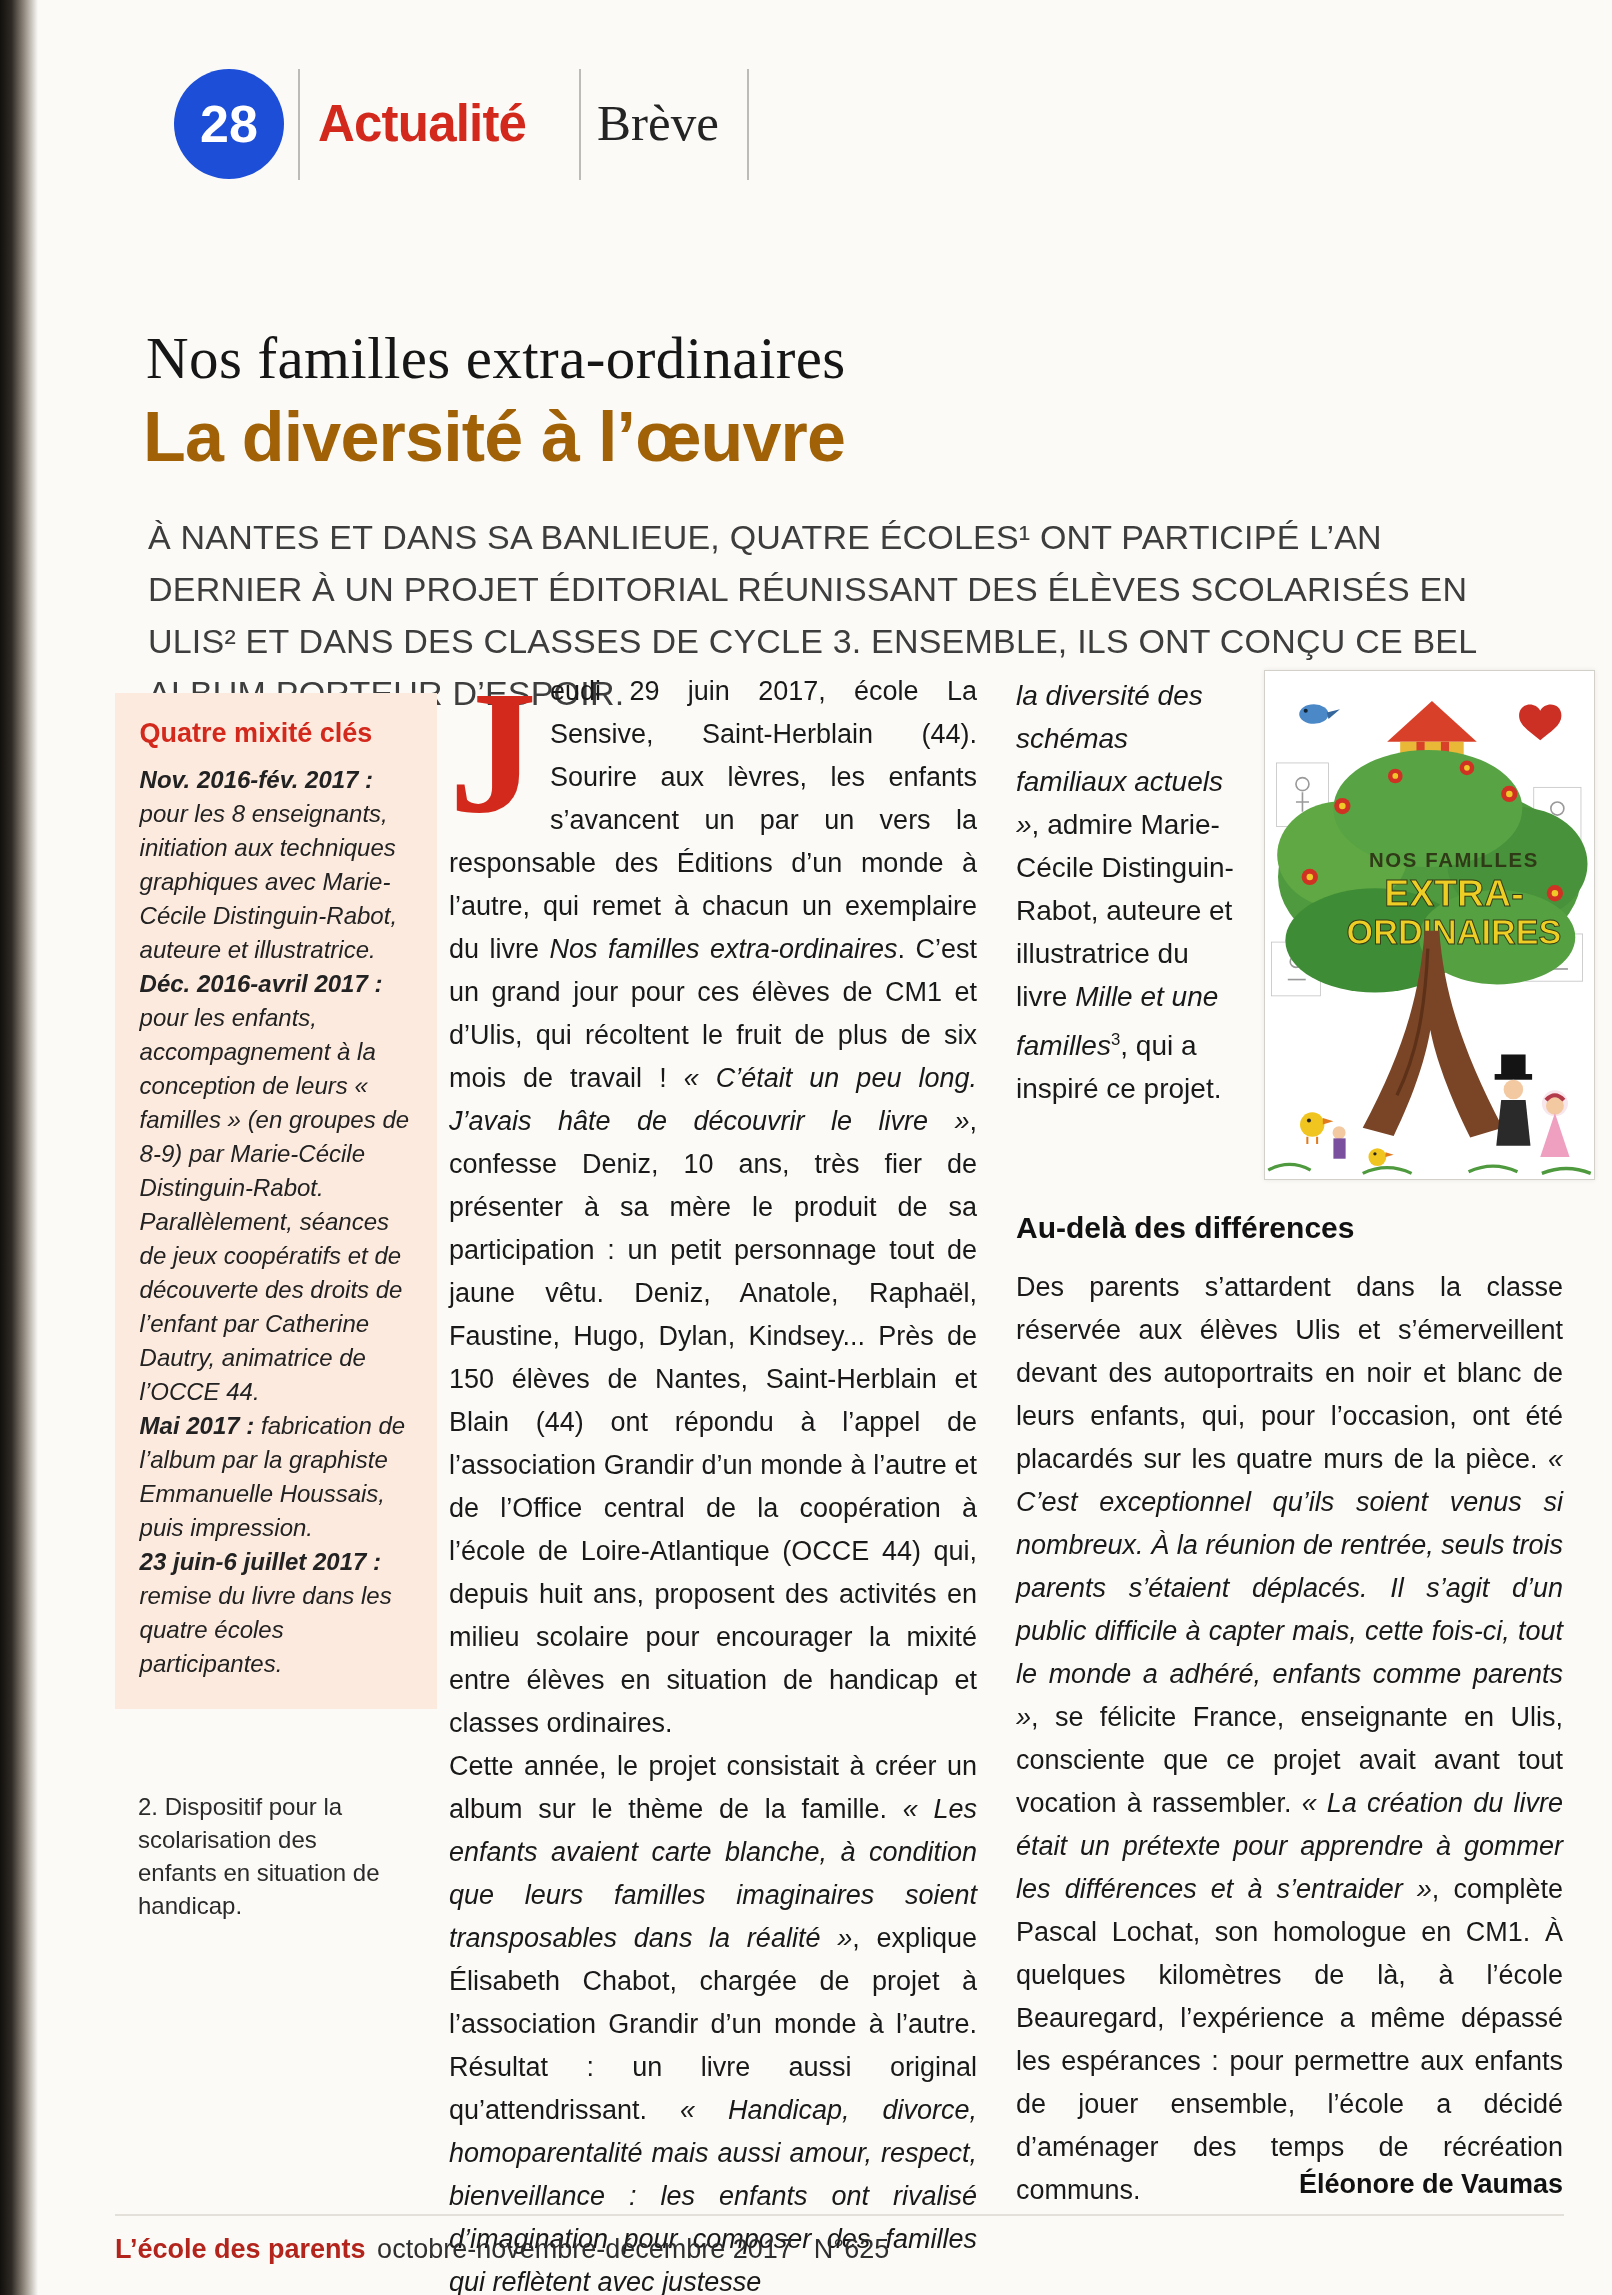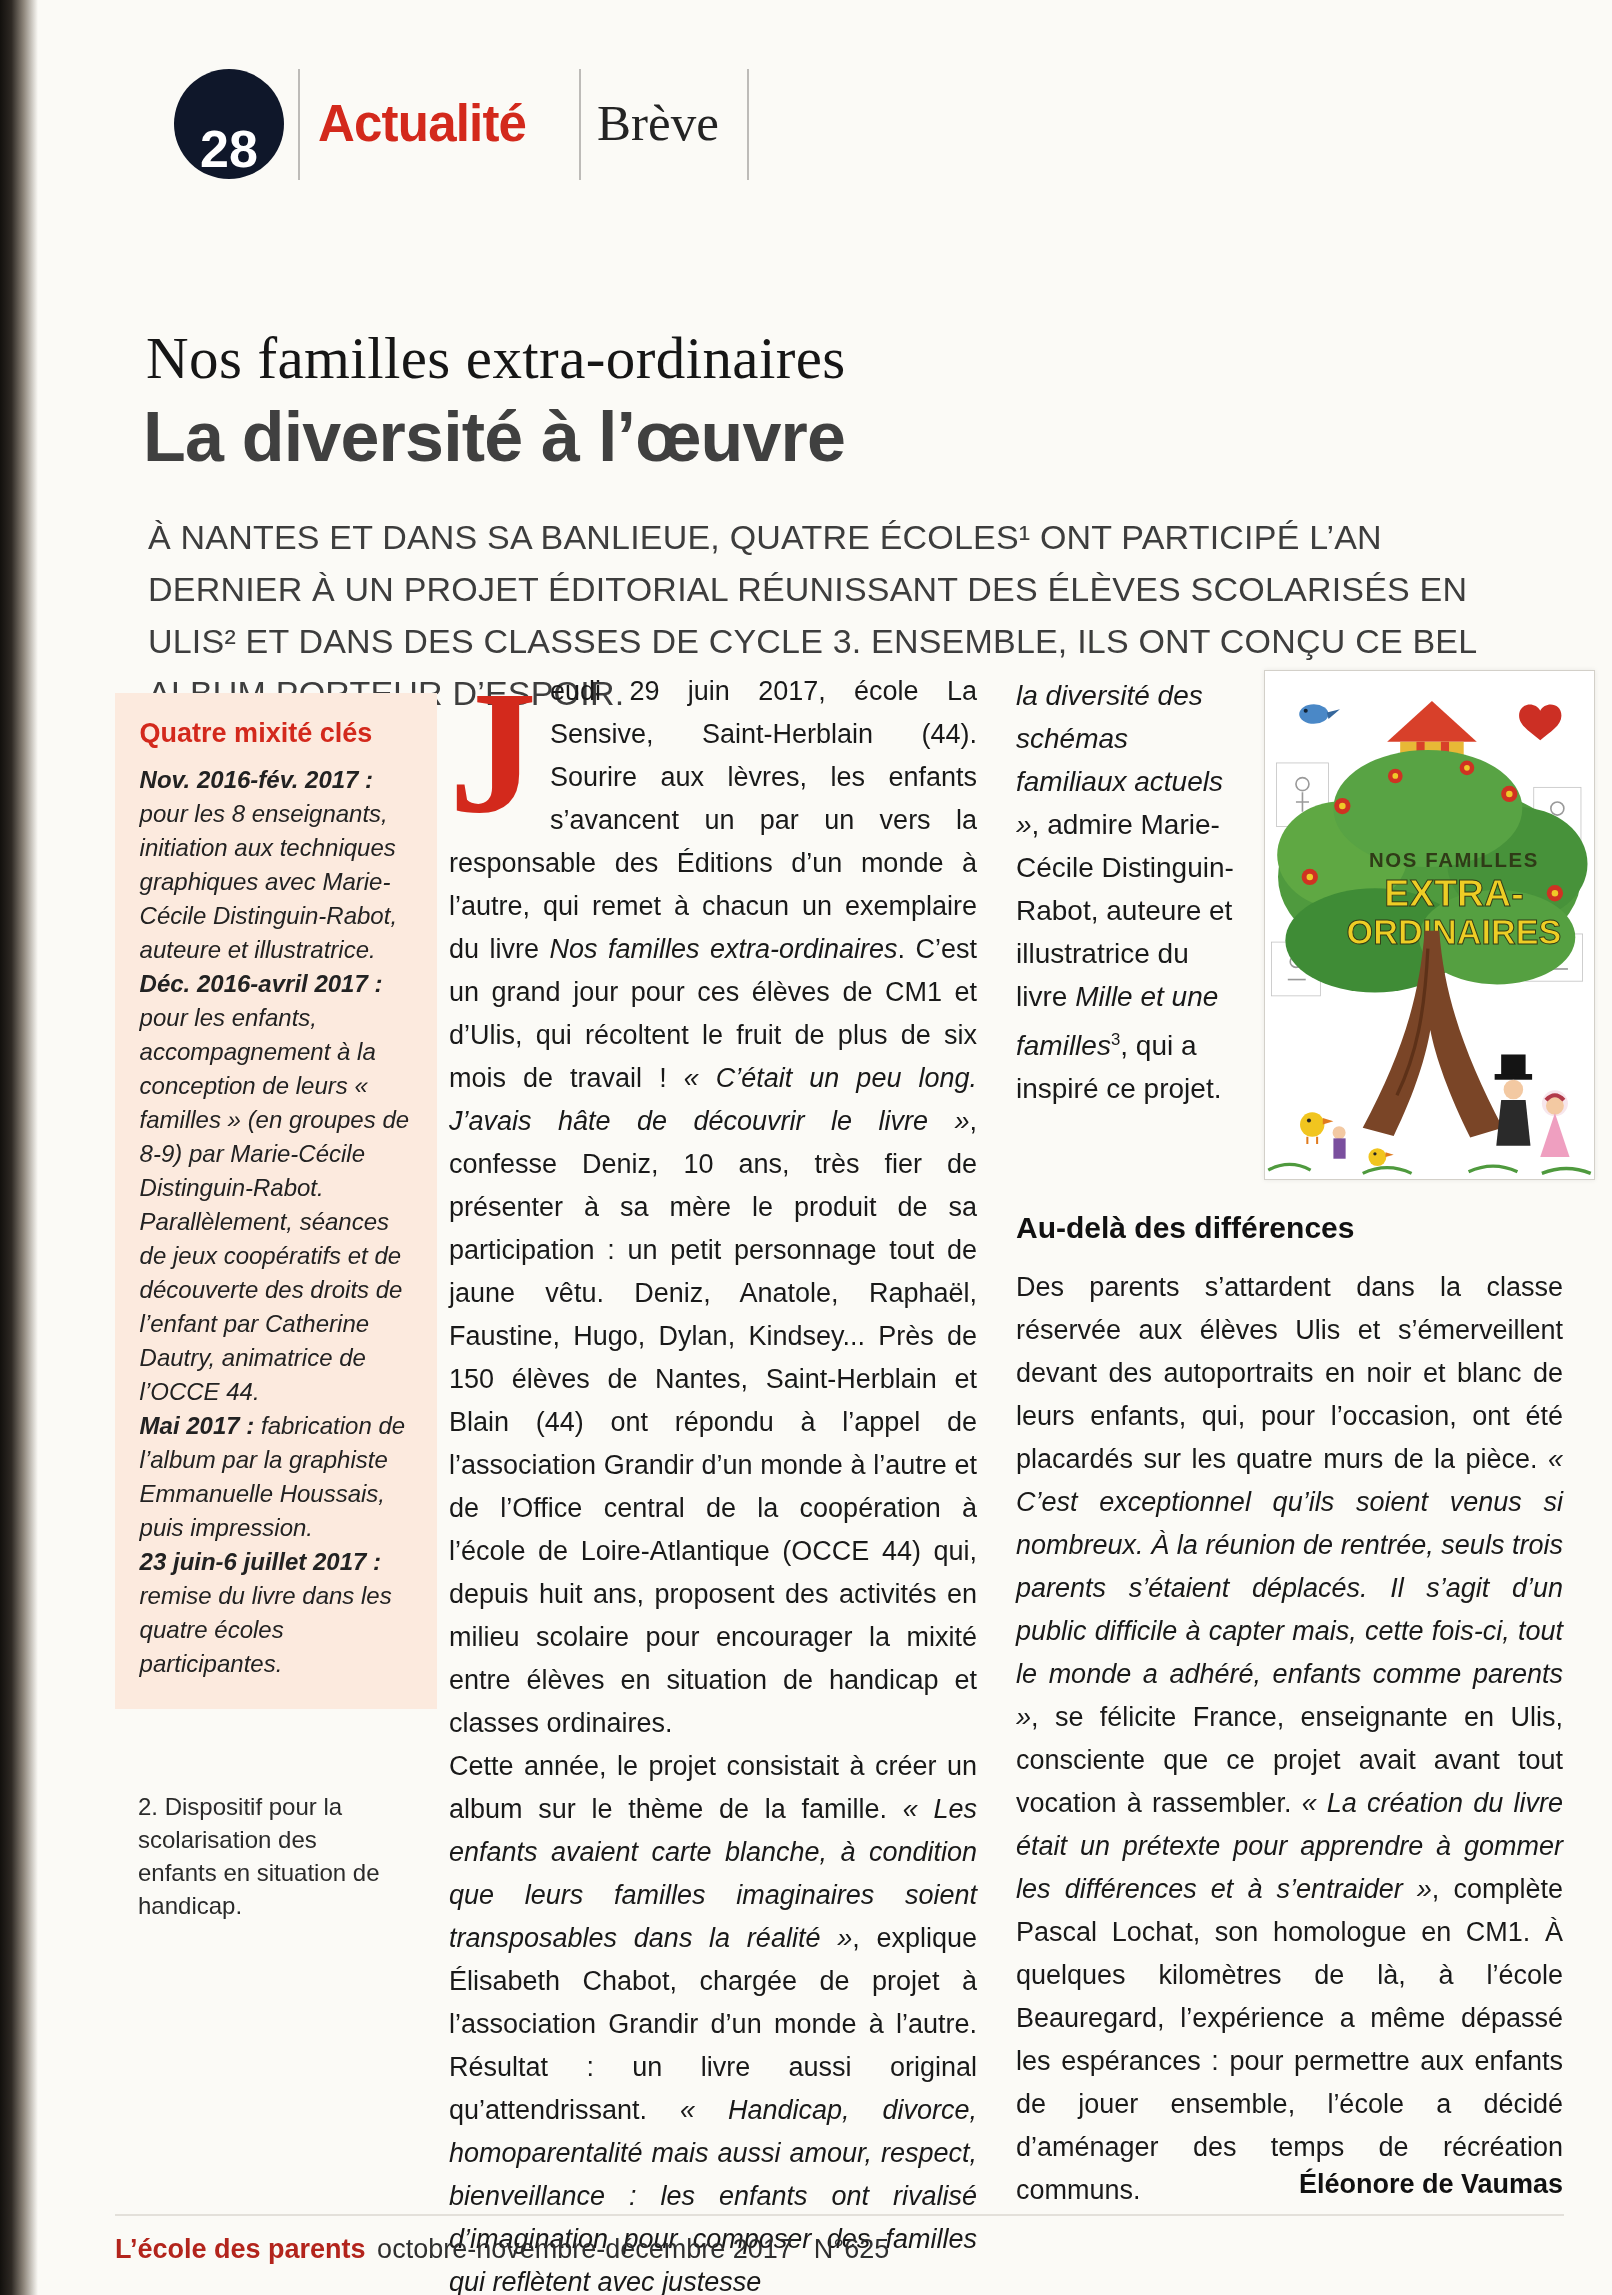--- a/index.html
+++ b/index.html
@@ -11,41 +11,41 @@
     hyphens:auto;
   }
   .scan-edge {
     position:absolute; left:0; top:0; width:38px; height:100%;
     background:linear-gradient(90deg,#12100d 0%,#2e2924 30%,#8d857a 62%,rgba(251,250,246,0) 100%);
     z-index:5;
   }
   
   .badge {
     position:absolute; left:174px; top:69px; width:110px; height:110px; border-radius:50%;
-    background:#0f172a; color:#fff; font-size:52px; font-weight:bold;
-    display:flex; align-items:flex-end; justify-content:center;
+    background:#1d4ed8; color:#fff; font-size:52px; font-weight:bold;
+    display:flex; align-items:center; justify-content:center;
   }
   .vrule { position:absolute; top:69px; width:1.6px; height:111px; background:#bdbbb8; }
   .vr1 { left:298px; } .vr2 { left:579px; } .vr3 { left:747px; }
   .section-label {
     position:absolute; left:318px; top:98px; font-size:51px; line-height:51px;
     font-weight:700; color:var(--red); letter-spacing:-0.8px;text-align:center;
   }
   .subsection-label {
     position:absolute; left:597px; top:97px; font-size:51px; line-height:52px;
     font-family:"Liberation Serif", serif; color:#242424;
   }
   
   .kicker {
     position:absolute; left:146px; top:325px; font-family:"Liberation Serif", serif;
     font-size:59px; line-height:66px; color:#161616; letter-spacing:0.4px;
   }
   .headline {
     position:absolute; left:143px; top:400px; font-size:70px; line-height:75px;
-    font-weight:700; color:#404040; letter-spacing:-0.8px;
+    font-weight:700; color:#a16207; letter-spacing:-0.8px;
   }
   .standfirst {
     position:absolute; left:148px; top:511px; width:1393px;
     font-size:34px; line-height:52px; color:#3d3d3d; letter-spacing:0.2px;
   }
   
   .sidebar {
     position:absolute; left:115px; top:693px; width:322px;
     background:#fceade; padding:24.6px 24.6px 28px 24.6px;
   }

